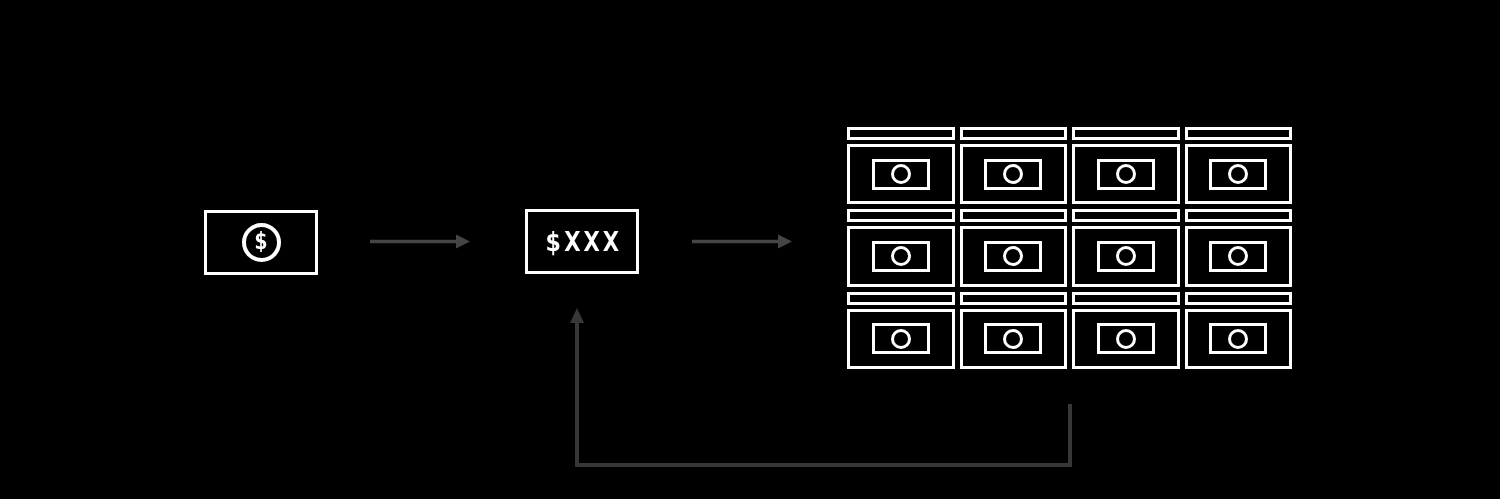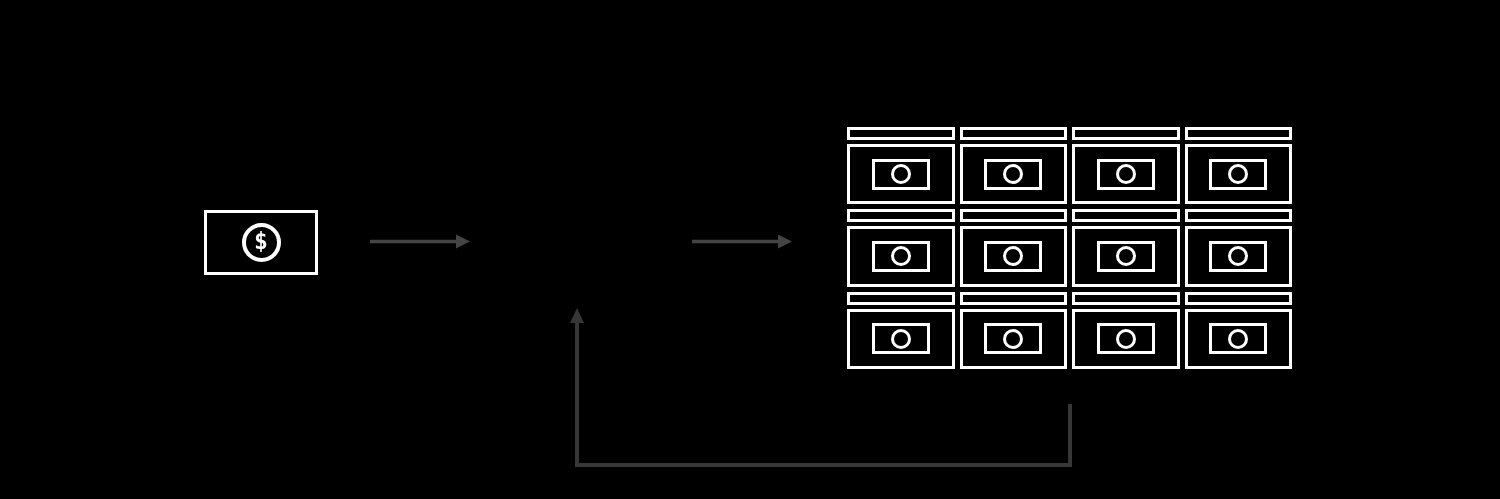--- a/index.html
+++ b/index.html
@@ -149,20 +149,23 @@
       <polygon points="570,323 584,323 577,308" fill="#373737"></polygon>
     </g>
   </svg>
 
   <div class="bill-source">
     <div class="coin">
       <span>$</span>
     </div>
   </div>
 
+  <div class="price-box">
+    <span>$XXX</span>
+  </div>
 
   <div class="bill-grid">
       <div class="stack">
         <div class="strip"></div>
         <div class="face">
           <div class="seal">
             <div class="oval"></div>
           </div>
         </div>
       </div>

